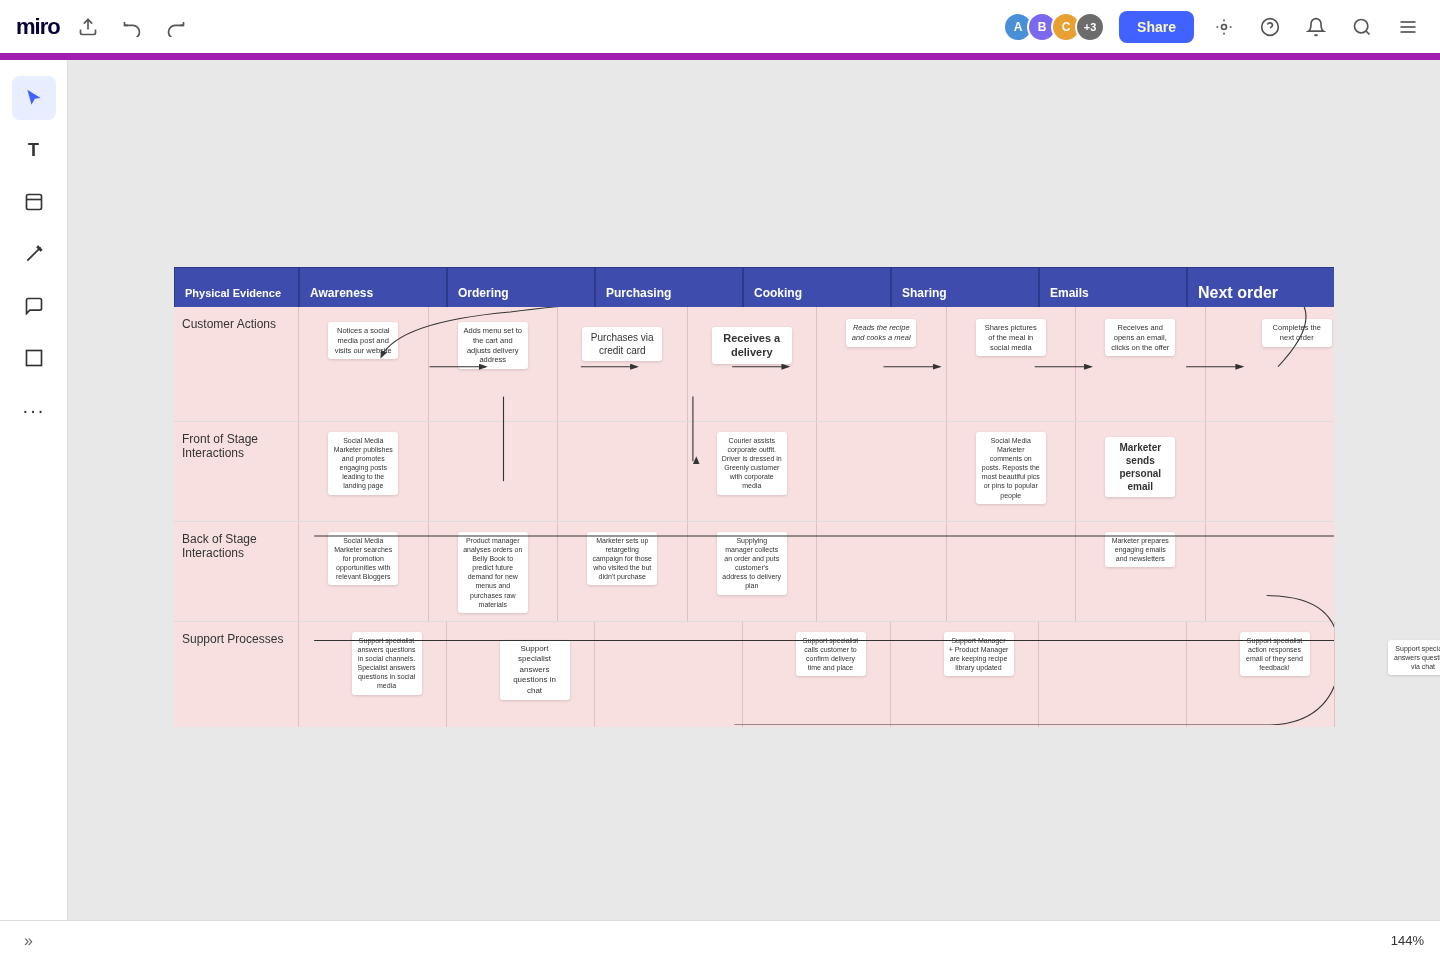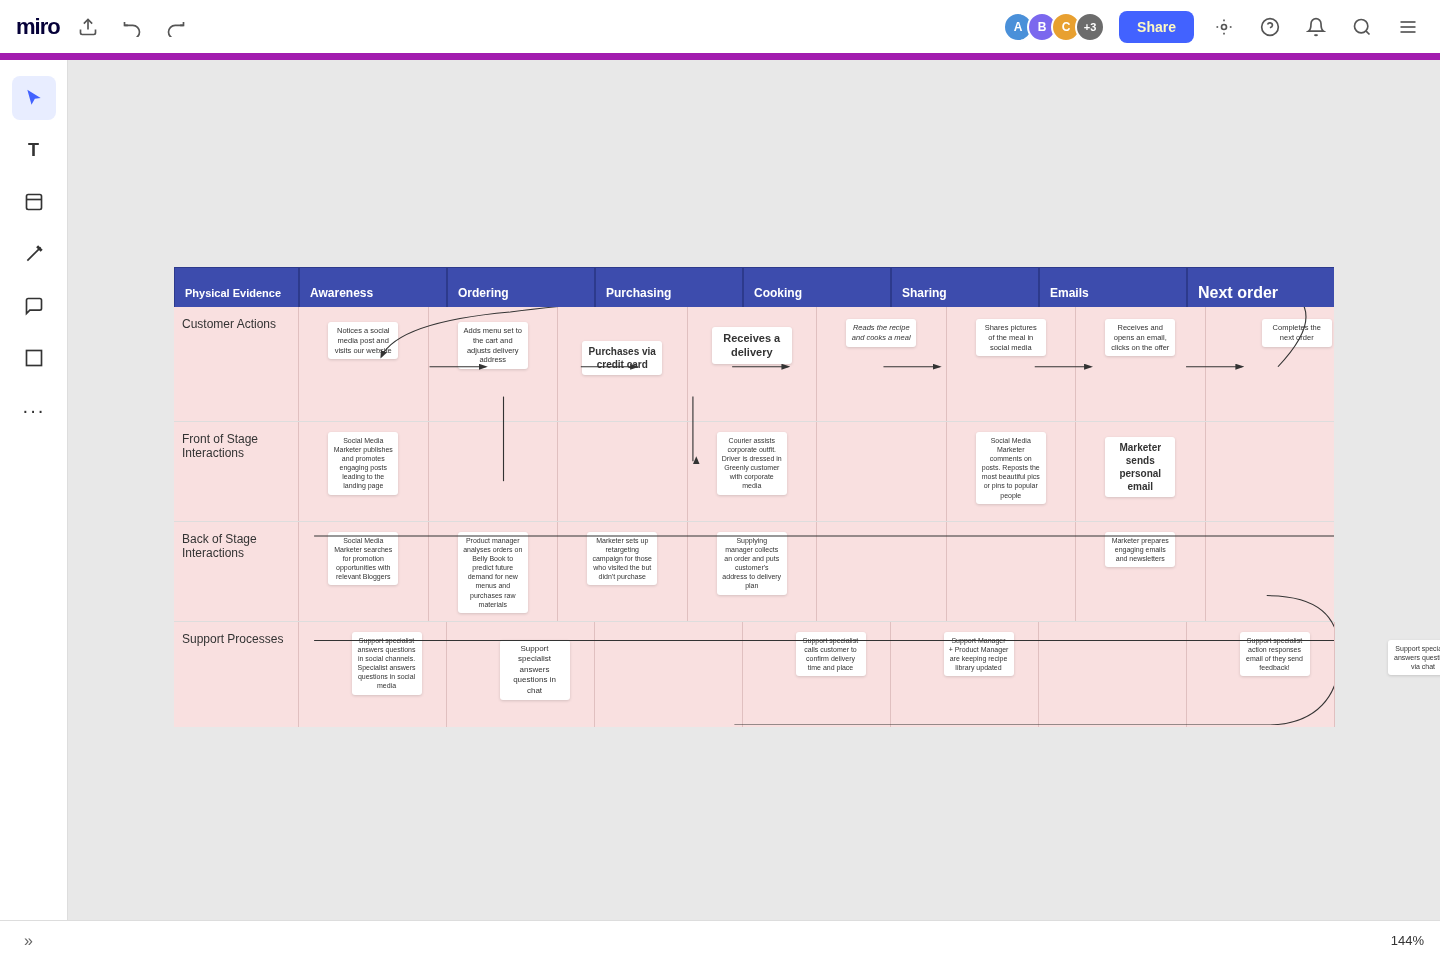--- a/index.html
+++ b/index.html
@@ -279,21 +279,21 @@
           </div>
         </div>
 
         <div class="row-col">
           <div class="card" style="top:15px; left:50%; transform:translateX(-50%);">
             Adds menu set to the cart and adjusts delivery address
           </div>
         </div>
 
         <div class="row-col">
-          <div class="card card-large" style="top:20px; left:50%; transform:translateX(-50%); font-weight:700; font-size:10px;margin-top:14px;">
+          <div class="card card-large" style="top:20px; left:50%; transform:translateX(-50%); font-weight:400; font-size:10px;">
             Purchases via credit card
           </div>
         </div>
 
         <div class="row-col">
           <div class="card card-large" style="top:20px; left:50%; transform:translateX(-50%); font-weight:600; font-size:11px;">
             Receives a delivery
           </div>
         </div>
 

